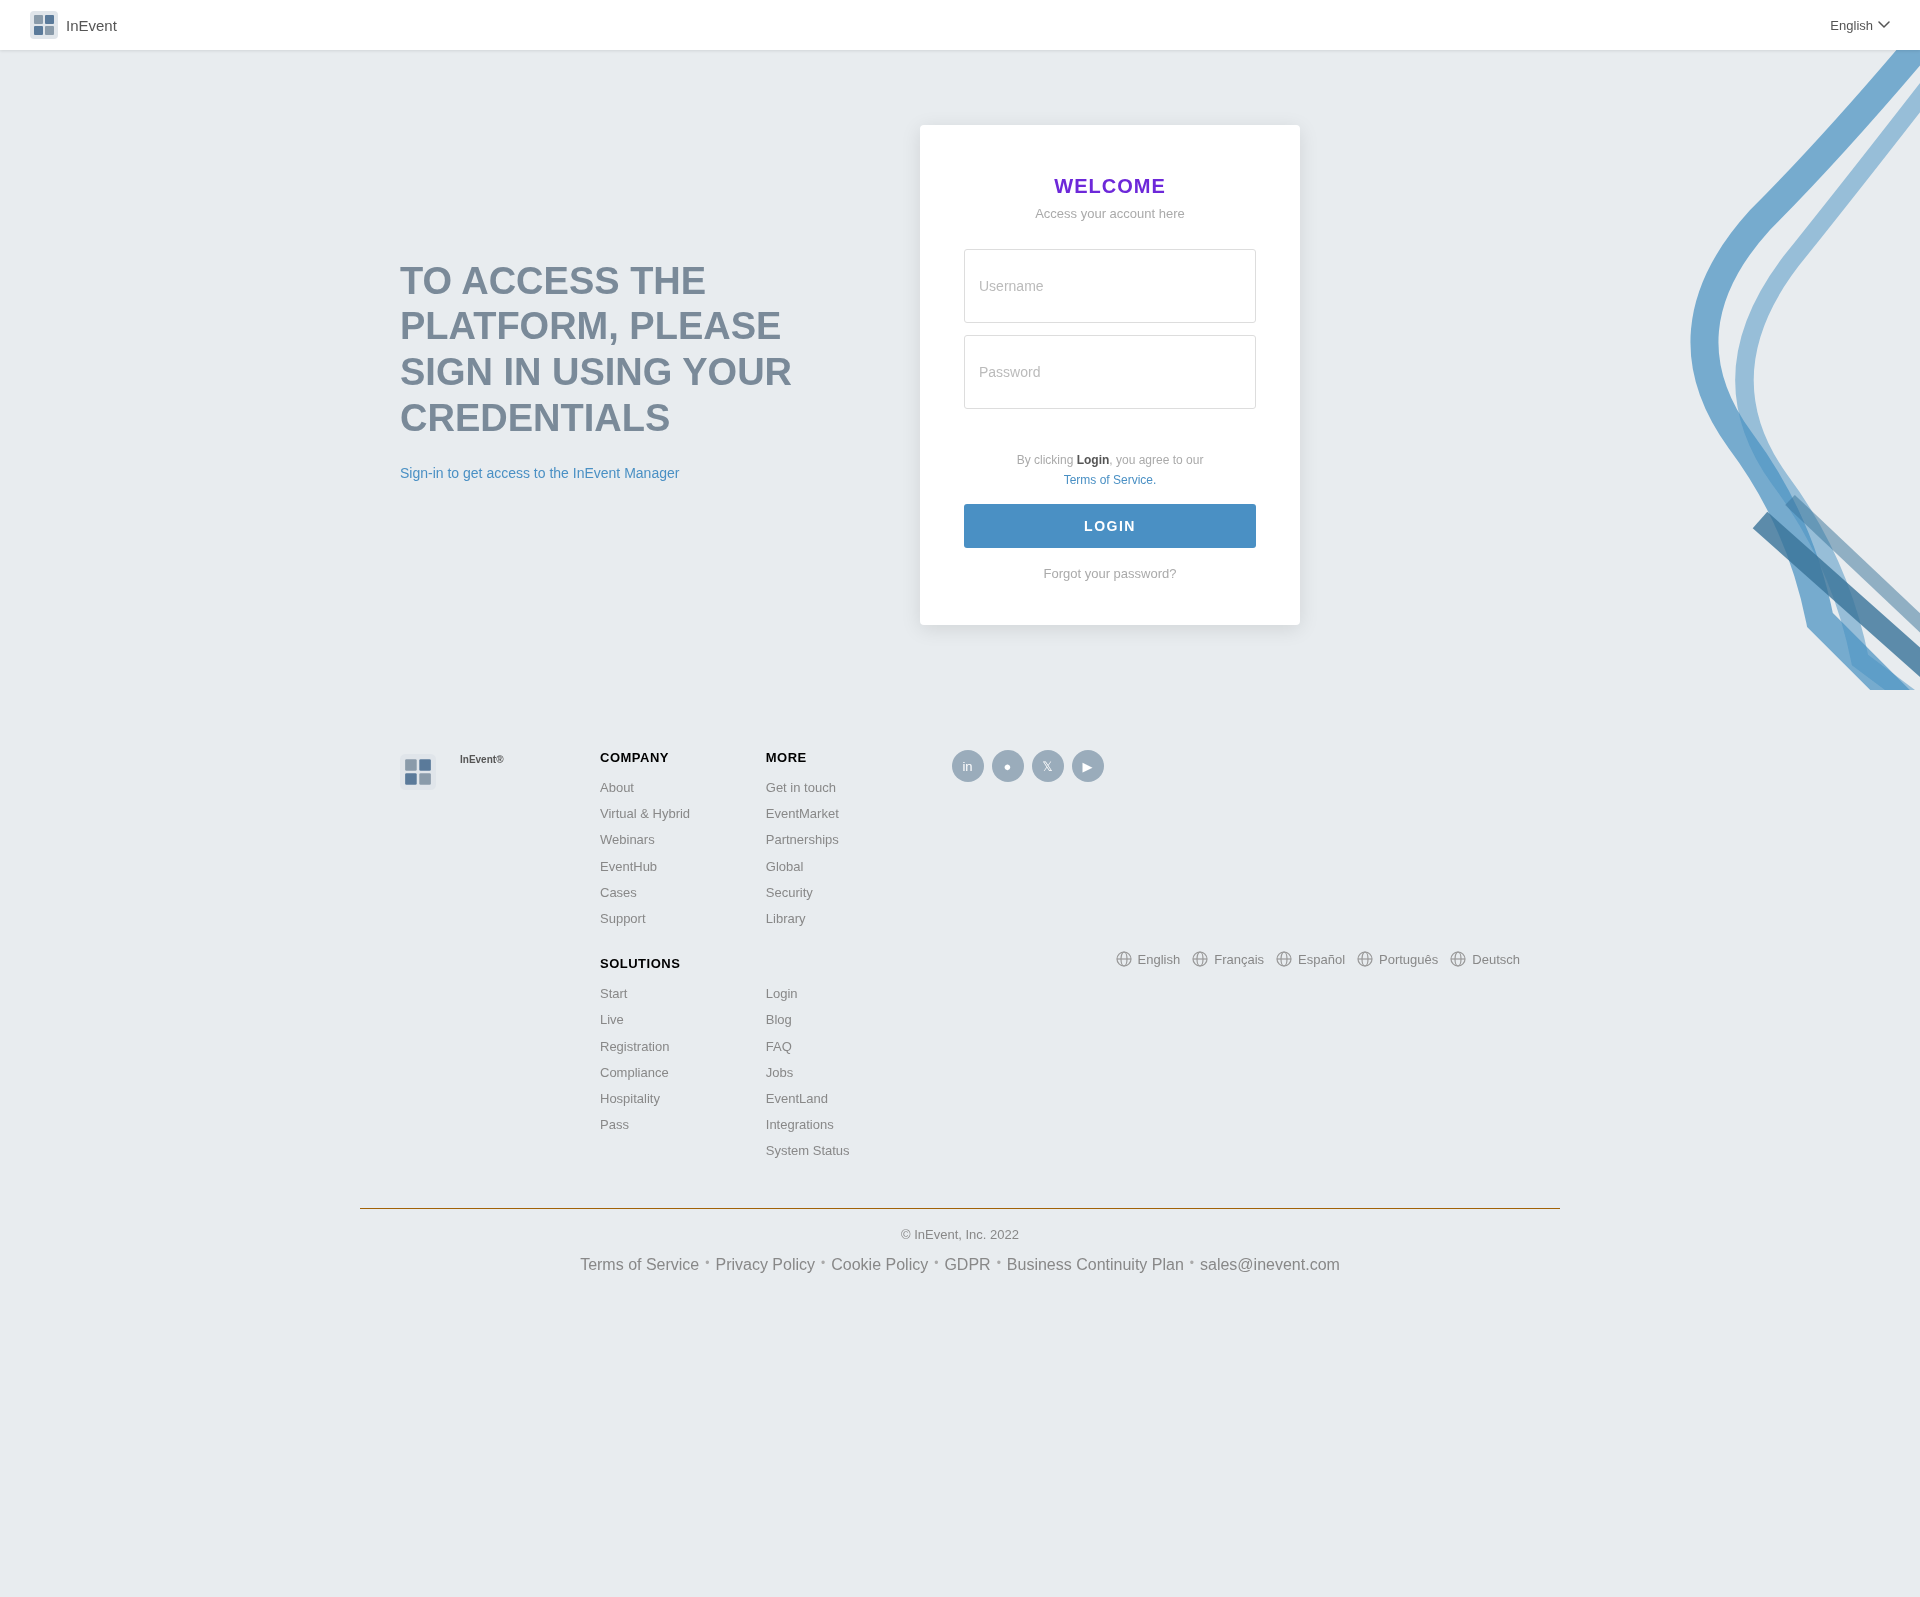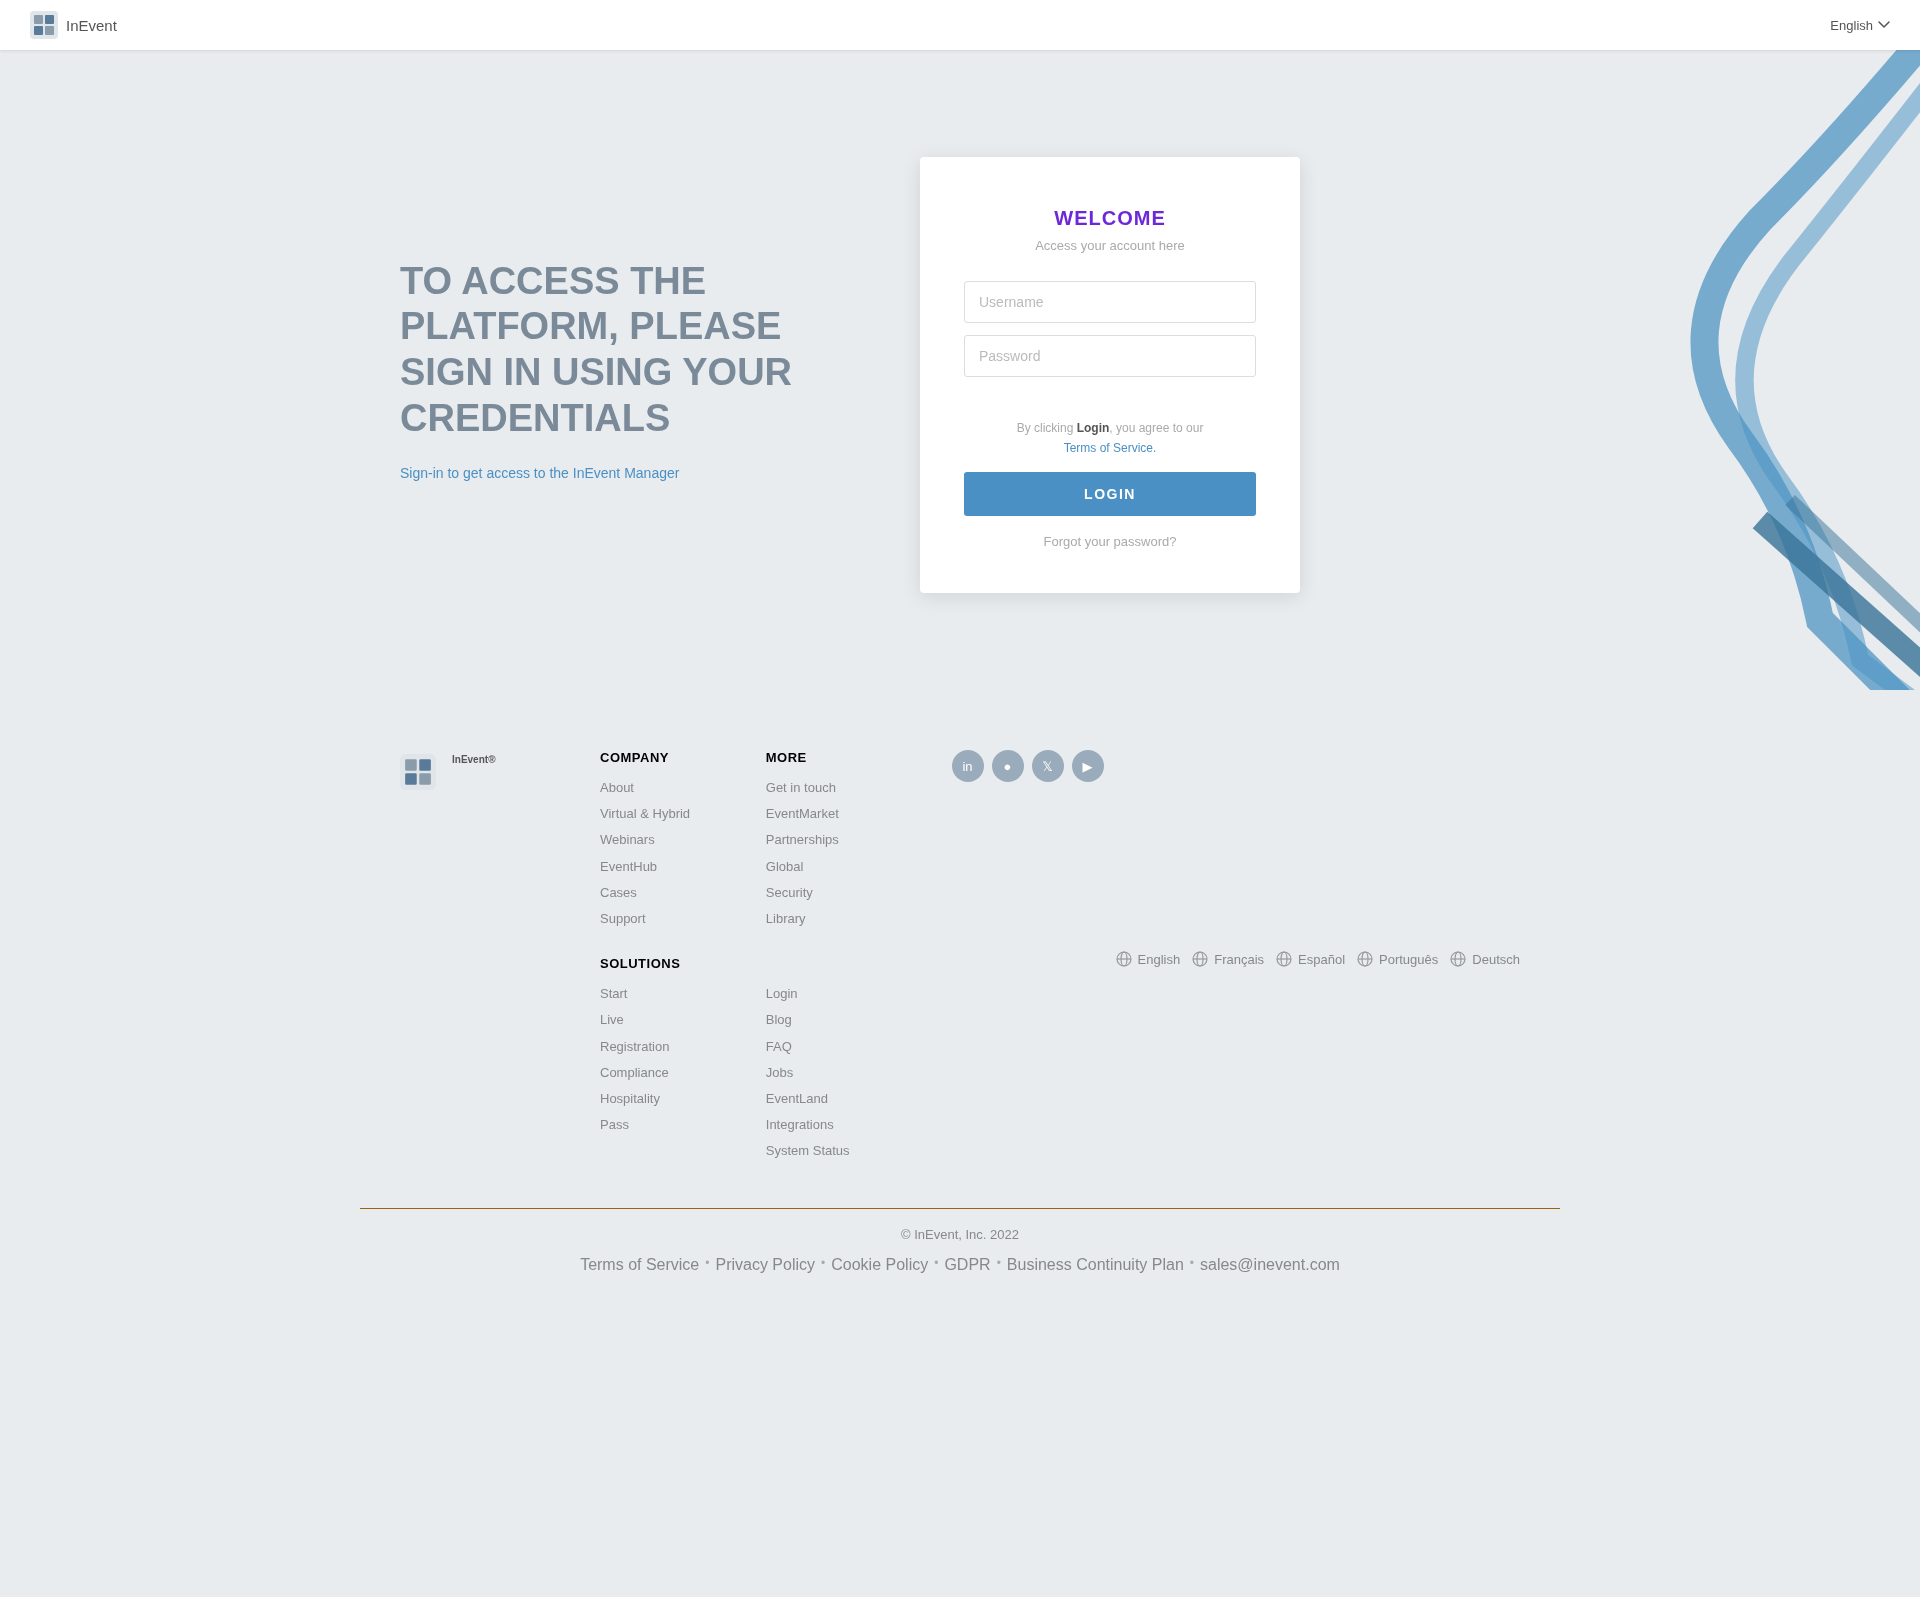--- a/index.html
+++ b/index.html
@@ -106,21 +106,21 @@
     .login-card-subtitle {
       font-size: 13px;
       color: #aaa;
       text-align: center;
       margin-bottom: 28px;
     }
     .login-input {
       width: 100%;
       border: 1px solid #ddd;
       border-radius: 3px;
-      padding: 12px 14px;
+      padding: 28px 14px;
       font-size: 14px;
       color: #666;
       margin-bottom: 12px;
       outline: none;
       background: #fff;
     }
     .login-input::placeholder { color: #bbb; }
     .login-terms {
       font-size: 12px;
       color: #aaa;
@@ -166,21 +166,21 @@
       margin: 0 auto;
       padding: 0 40px;
       display: flex;
       gap: 40px;
       margin-bottom: 40px;
     }
     .footer-brand {
       flex: 0 0 160px;
       display: flex;
       align-items: flex-start;
-      gap: 16px;
+      gap: 24px;
       padding-top: 4px;
     }
     .footer-brand-name {
       font-size: 16px;
       font-weight: 600;
       color: #555;
     }
     .footer-brand-name span { font-size: 10px; vertical-align: super; }
     .footer-cols {
       flex: 1;

